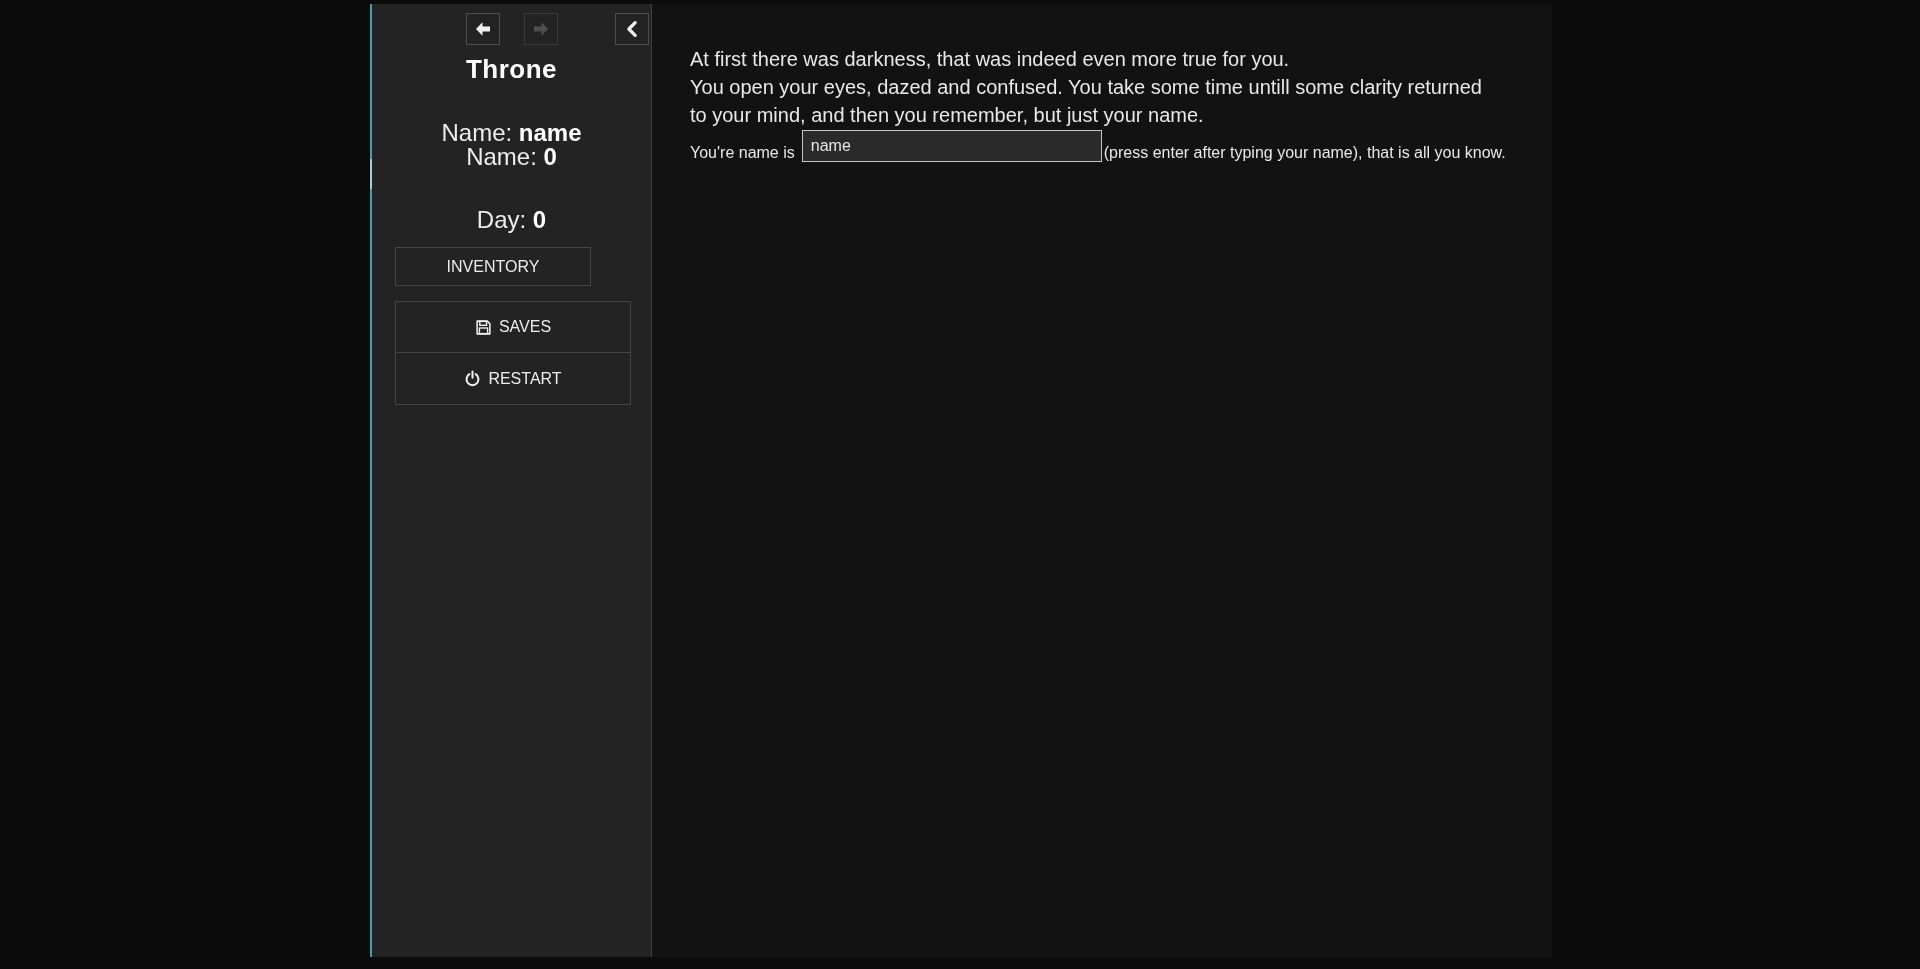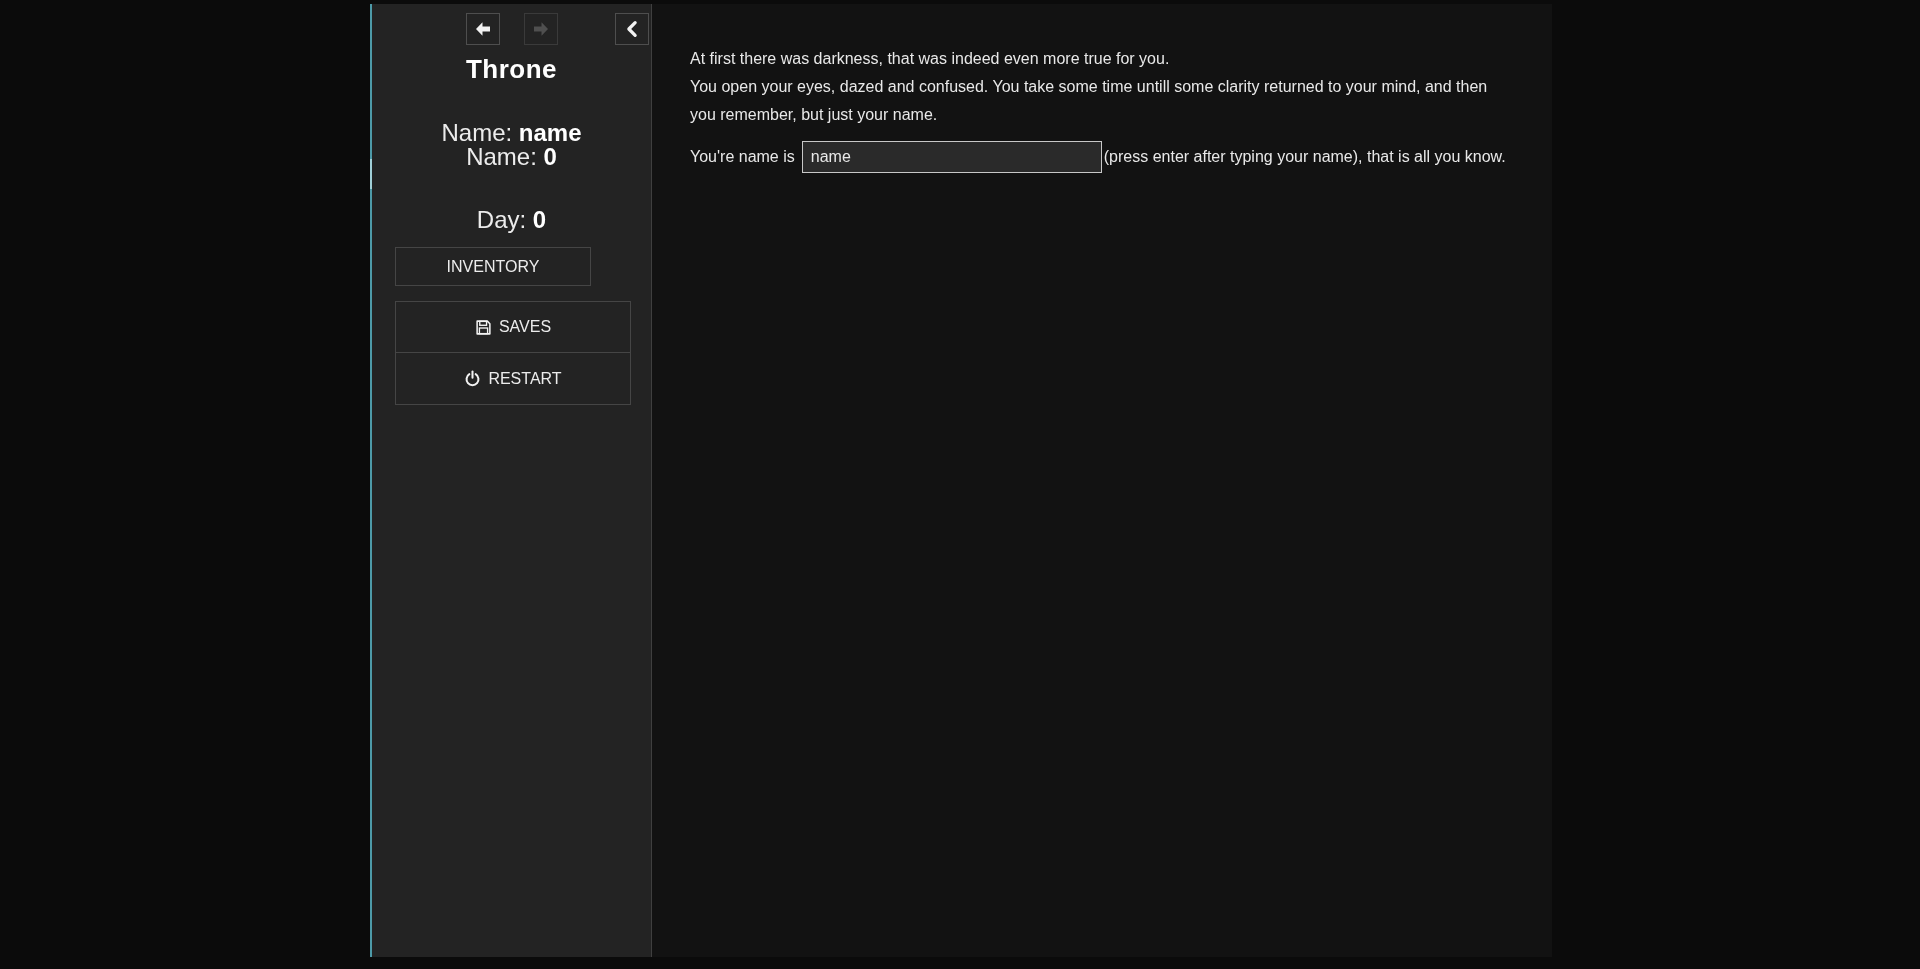--- a/index.html
+++ b/index.html
@@ -92,28 +92,28 @@
   
   .content {
     position: absolute;
     left: 282px; top: 0; right: 0; bottom: 0;
     background: #121212;
     padding: 41px 0 0 38px;
     color: #e8e8e8;
   }
   .story p {
     width: 812px;
-    font-size: 16px;
+    font-size: 20px;
     line-height: 28px;
     color: #e8e8e8;
   }
   .prompt-row {
-    margin-top: 12px;
+    margin-top: 1px;
     display: flex;
-    align-items: center;
+    align-items: flex-end;
     font-size: 16px;
     color: #e8e8e8;
   }
   .prompt-before { margin-right: 7px; }
   .prompt-after  { margin-left: 2px; }
   .name-input {
     width: 300px; height: 32px;
     background: #2a2a2a;
     border: 1px solid #c8c8c8;
     color: #e8e8e8;

